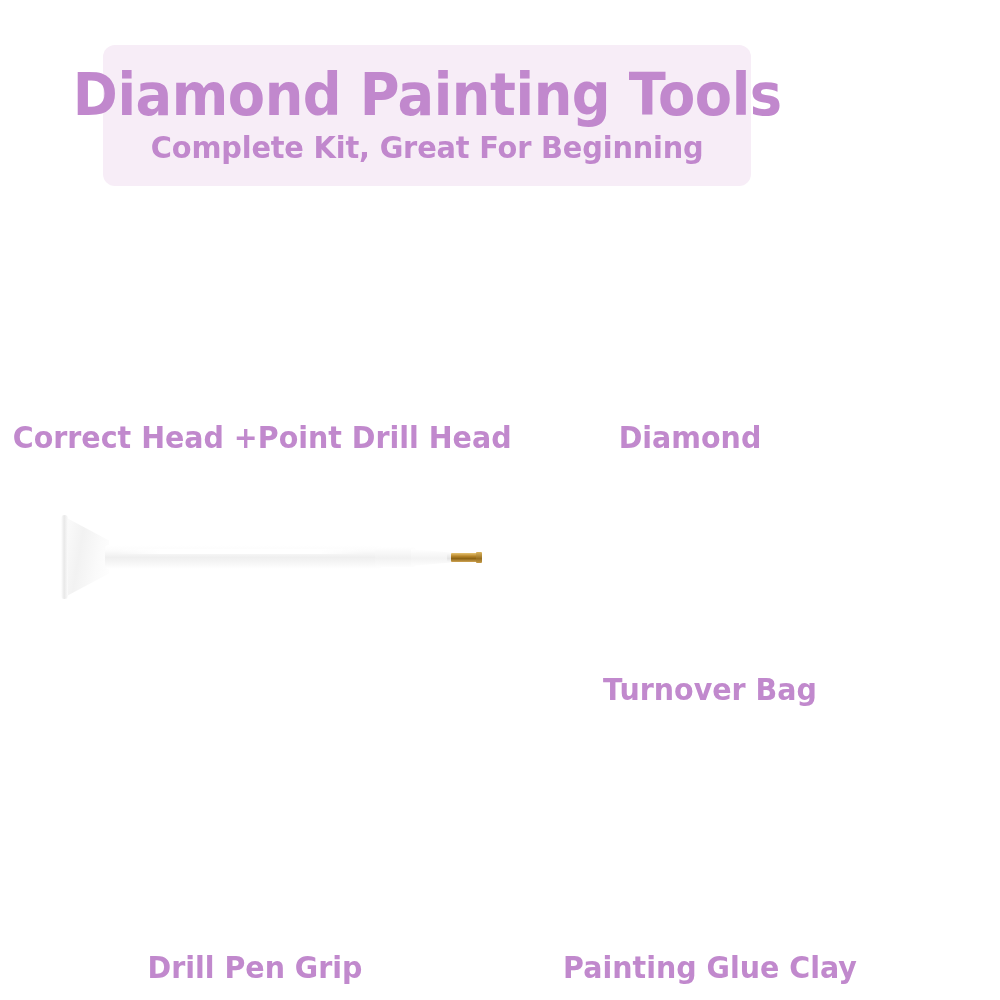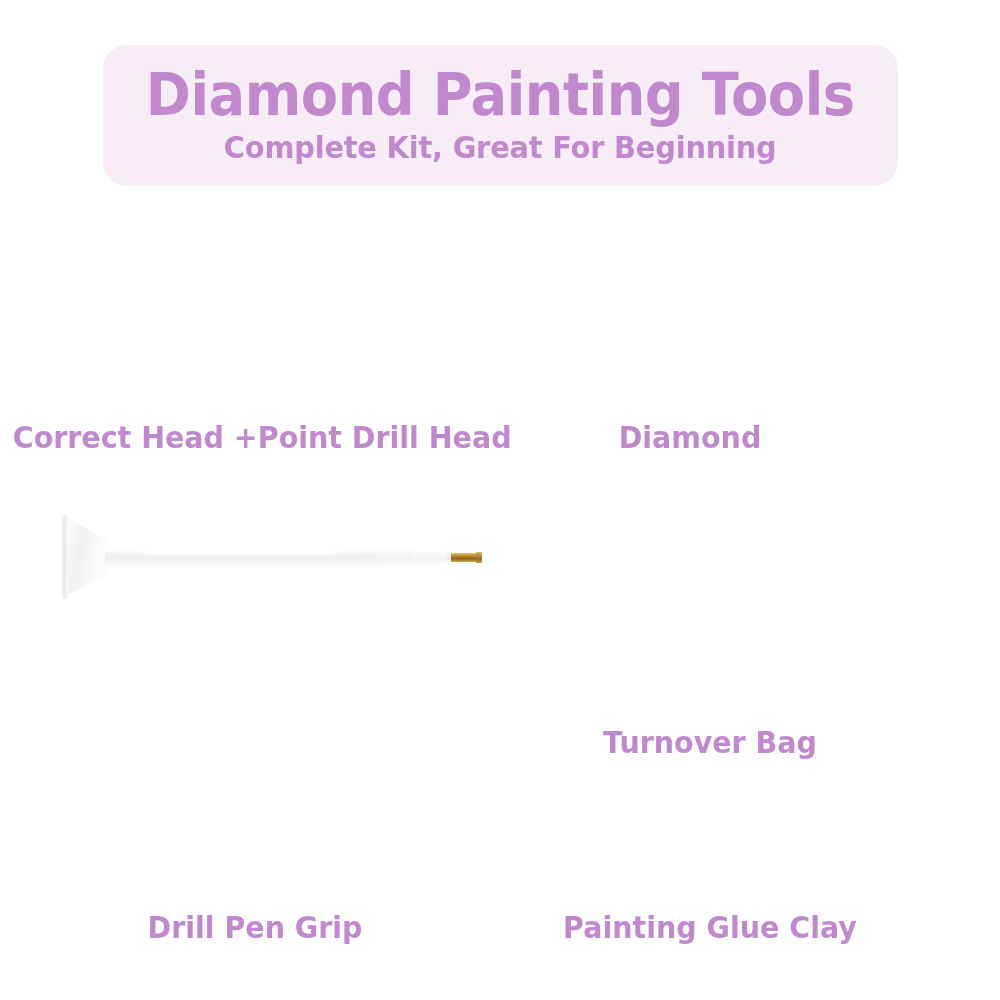--- a/index.html
+++ b/index.html
@@ -19,24 +19,24 @@
     position: absolute;
     inset: 0;
     background: #ffffff;
   }
 
   
   .header-card {
     position: absolute;
     left: 103px;
     top: 45px;
-    width: 795px;
+    width: 648px;
     height: 141px;
     background: #f7edf7;
-    border-radius: 24px;
+    border-radius: 12px;
     display: flex;
     flex-direction: column;
     align-items: center;
     justify-content: center;
     box-sizing: border-box;
     padding-bottom: 4px;
     text-align: center;
   }
   .header-title {
     font-family: "DejaVu Sans", sans-serif;
@@ -238,28 +238,28 @@
     </div>
     <div class="caption" style="top:180px;">Correct Head +Point Drill Head</div>
   </div>
 
   <div class="cell" style="left:480px; top:240px; width:500px; height:215px;">
 
     <div class="caption" style="top:180px; left:-40px;">Diamond</div>
   </div>
 
 
-  <div class="cell" style="left:500px; top:509px; width:500px; height:250px;">
+  <div class="cell" style="left:500px; top:456px; width:500px; height:250px;">
 
     <div class="caption" style="top:216px; left:-40px;">Turnover Bag</div>
   </div>
 
-  <div class="cell" style="left:0px; top:760px; width:510px; height:200px;">
+  <div class="cell" style="left:0px; top:800px; width:510px; height:200px;">
 
     <div class="caption" style="top:150px;">Drill Pen Grip</div>
   </div>
 
-  <div class="cell" style="left:500px; top:760px; width:500px; height:200px;">
+  <div class="cell" style="left:500px; top:800px; width:500px; height:200px;">
 
     <div class="caption" style="top:150px; left:-40px;">Painting Glue Clay</div>
   </div>
 
 </div>
 
 </body></html>

